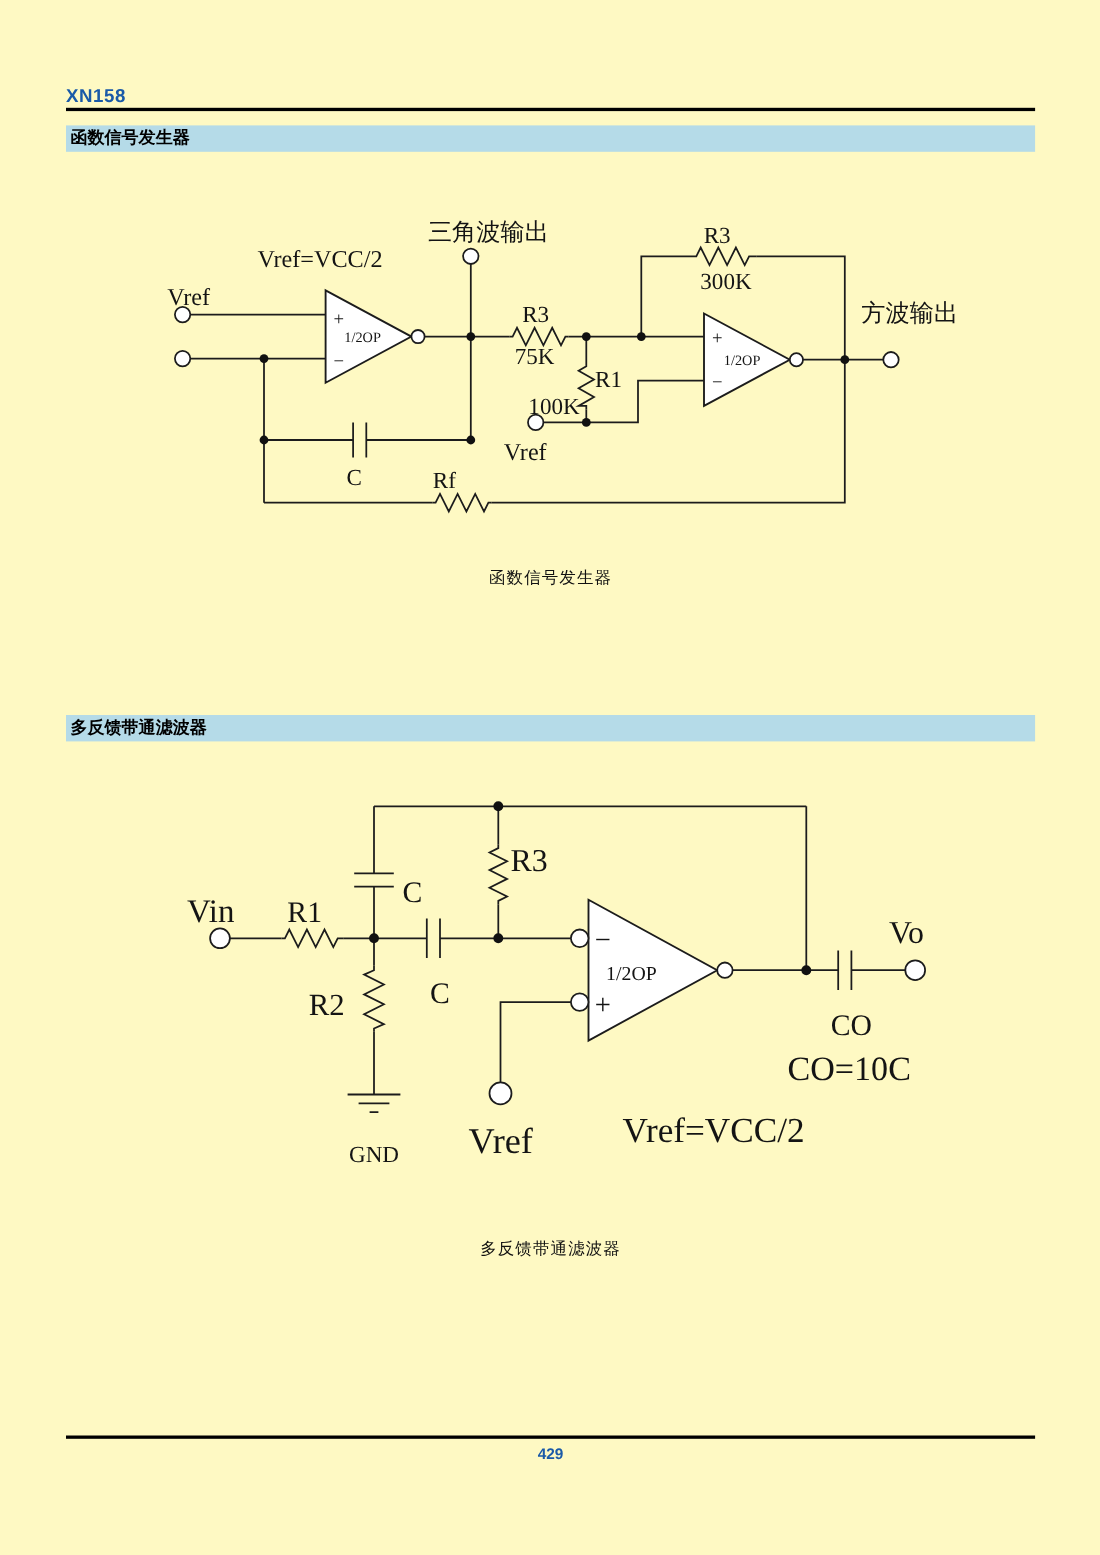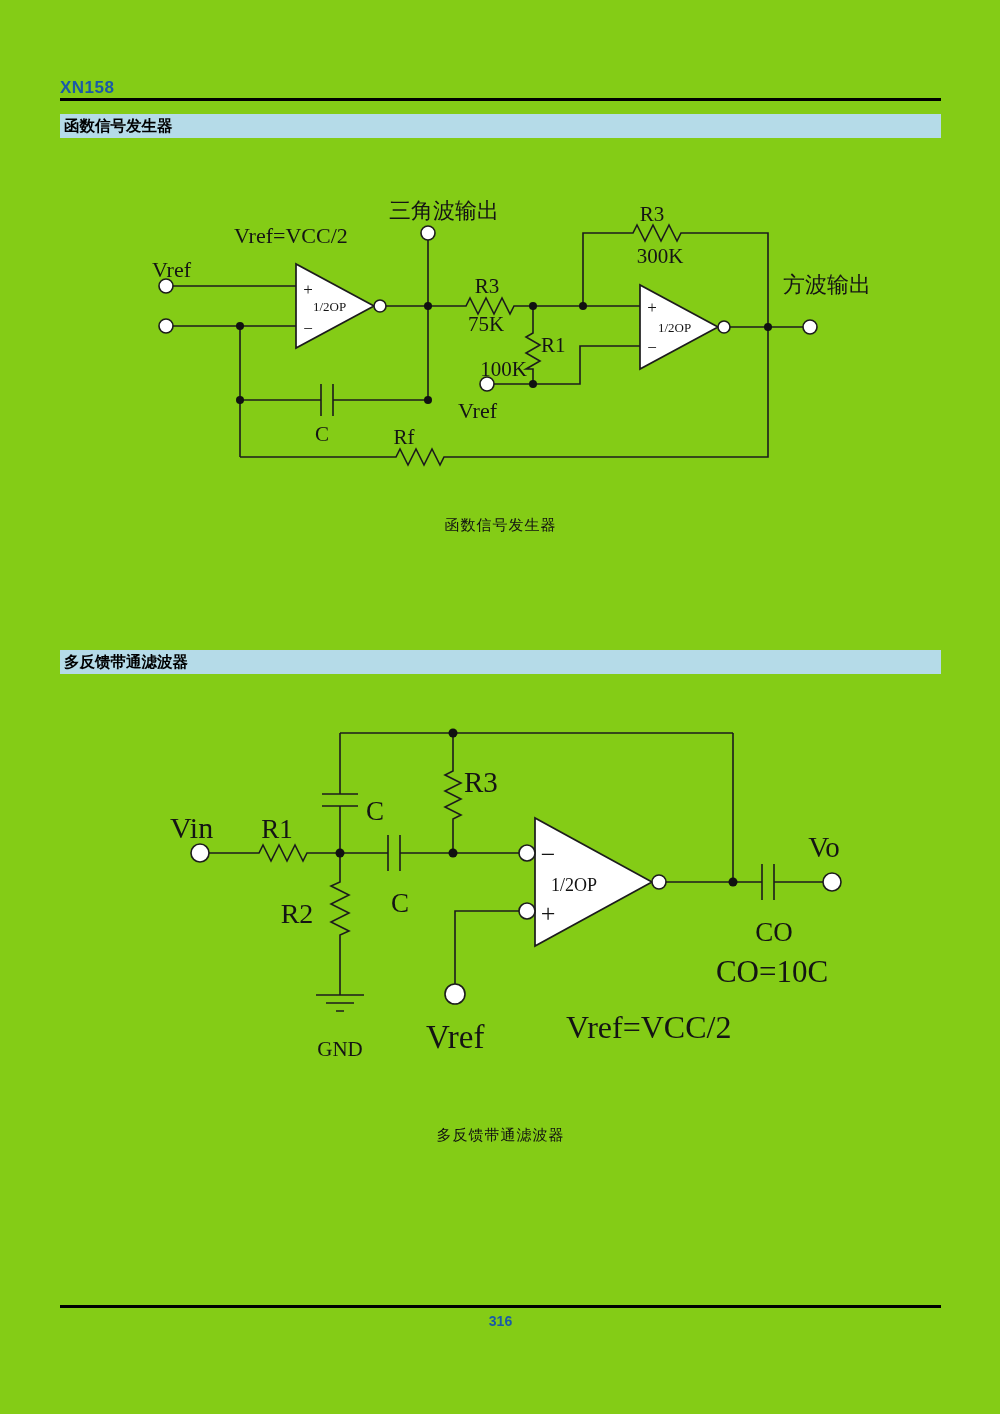--- a/index.html
+++ b/index.html
@@ -2,21 +2,21 @@
 <html style="--accent: #1a5aa8; --bar: #b5dbe8;"><head>
 <meta charset="utf-8">
 <style>
   * { margin:0; padding:0; box-sizing:border-box; }
   html,body { background:#fff; }
   body {
     width:1000px; height:1414px;
     font-family:"Liberation Sans", sans-serif;
     position:relative; overflow:hidden;
   }
-  .page { position:absolute; left:0; top:0; width:1000px; height:1414px; background:#84cc16; }
+  .page { position:absolute; left:0; top:0; width:1000px; height:1414px; background:#fef9c3; }
 
   .doc-id {
     position:absolute; left:60px; top:78px;
     color:var(--accent,#1a5aa8); font-weight:bold; font-size:17px;
     letter-spacing:0.5px;
   }
   .rule { position:absolute; left:60px; width:881px; height:3px; background:#000; }
   .rule-top { top:98px; }
   .rule-bottom { top:1305px; }
 
@@ -203,15 +203,15 @@
     <text x="774" y="941" font-size="27" text-anchor="middle">CO</text>
     <text x="772" y="982" font-size="31" text-anchor="middle">CO=10C</text>
     <text x="426" y="1048" font-size="33">Vref</text>
     <text x="566" y="1038" font-size="32">Vref=VCC/2</text>
     <text x="340" y="1056" font-size="21" text-anchor="middle">GND</text>
   </svg>
 
   <div class="caption cap2">多反馈带通滤波器</div>
 
   <div class="rule rule-bottom"></div>
-  <div class="page-num">316</div>
+  <div class="page-num">429</div>
 
 </div>
 
 </body></html>

